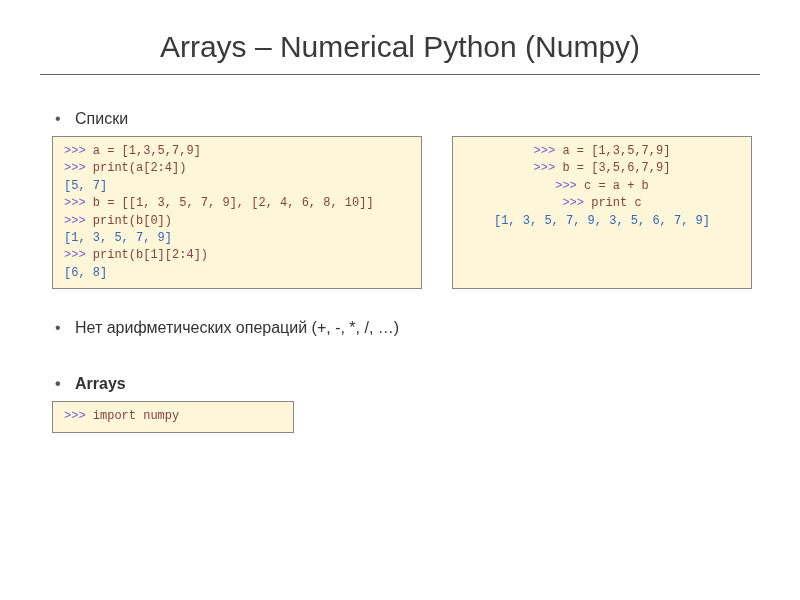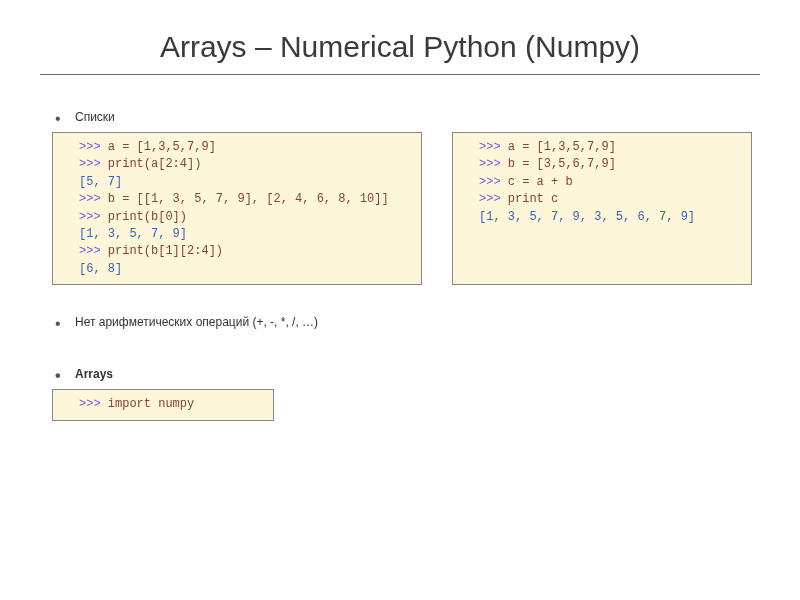--- a/index.html
+++ b/index.html
@@ -17,50 +17,50 @@
     color: #3a3a3a;
     margin-bottom: 10px;
     text-align: center;
   }
   .divider {
     border: none;
     border-top: 1.5px solid #666;
     margin-bottom: 35px;
   }
   .bullet {
-    font-size: 12px;
+    font-size: 16px;
     margin-left: 35px;
     margin-bottom: 8px;
     position: relative;
   }
   .bullet::before {
     content: "•";
     position: absolute;
     left: -20px;
     font-size: 16px;
     color: #555;
   }
   .bullet.bold { font-weight: bold; }
   .row {
     display: flex;
     gap: 30px;
     margin-bottom: 30px;
   }
   .codebox {
     background: #fdf6d8;
     border: 1px solid #878787;
-    padding: 6px 26px;
+    padding: 6px 11px;
     font-family: "Courier New", monospace;
     font-size: 12px;
     line-height: 1.45;
     white-space: pre;
   }
   .box-left { width: 370px; margin-left: 12px; }
-  .box-right { width: 300px; }
-  .box-import { width: 222px; margin-left: 12px; margin-top: 4px; }
+  .box-right { width: 300px; text-align: center; }
+  .box-import { width: 242px; margin-left: 12px; margin-top: 4px; }
   .prompt { color: #7b5ad6; }
   .code   { color: #864141; }
   .out    { color: #3366bb; }
   .spacer { height: 30px; }
 </style>
 </head>
 <body>
 
 <h1 class="title">Arrays – Numerical Python (Numpy)</h1>
 <hr class="divider">

